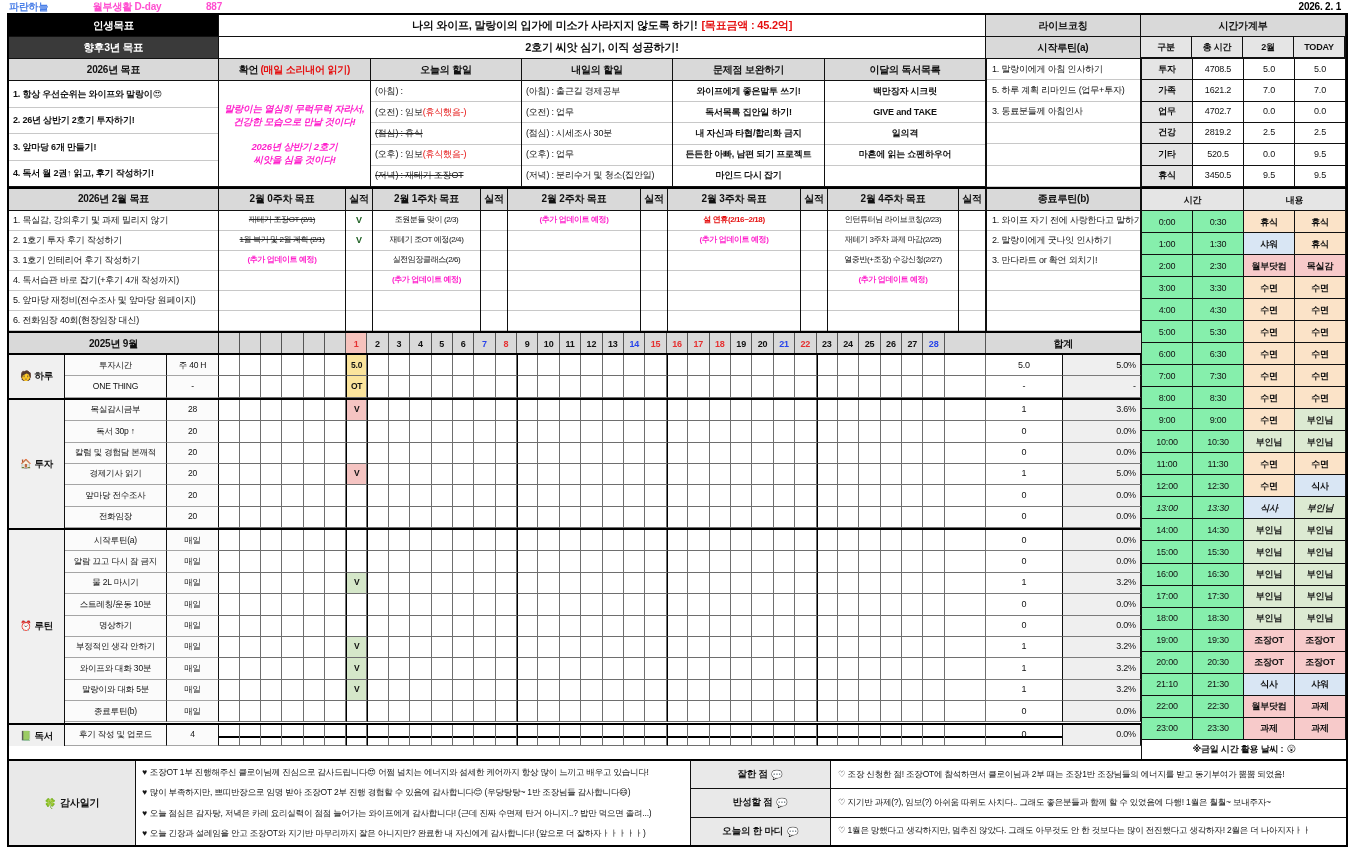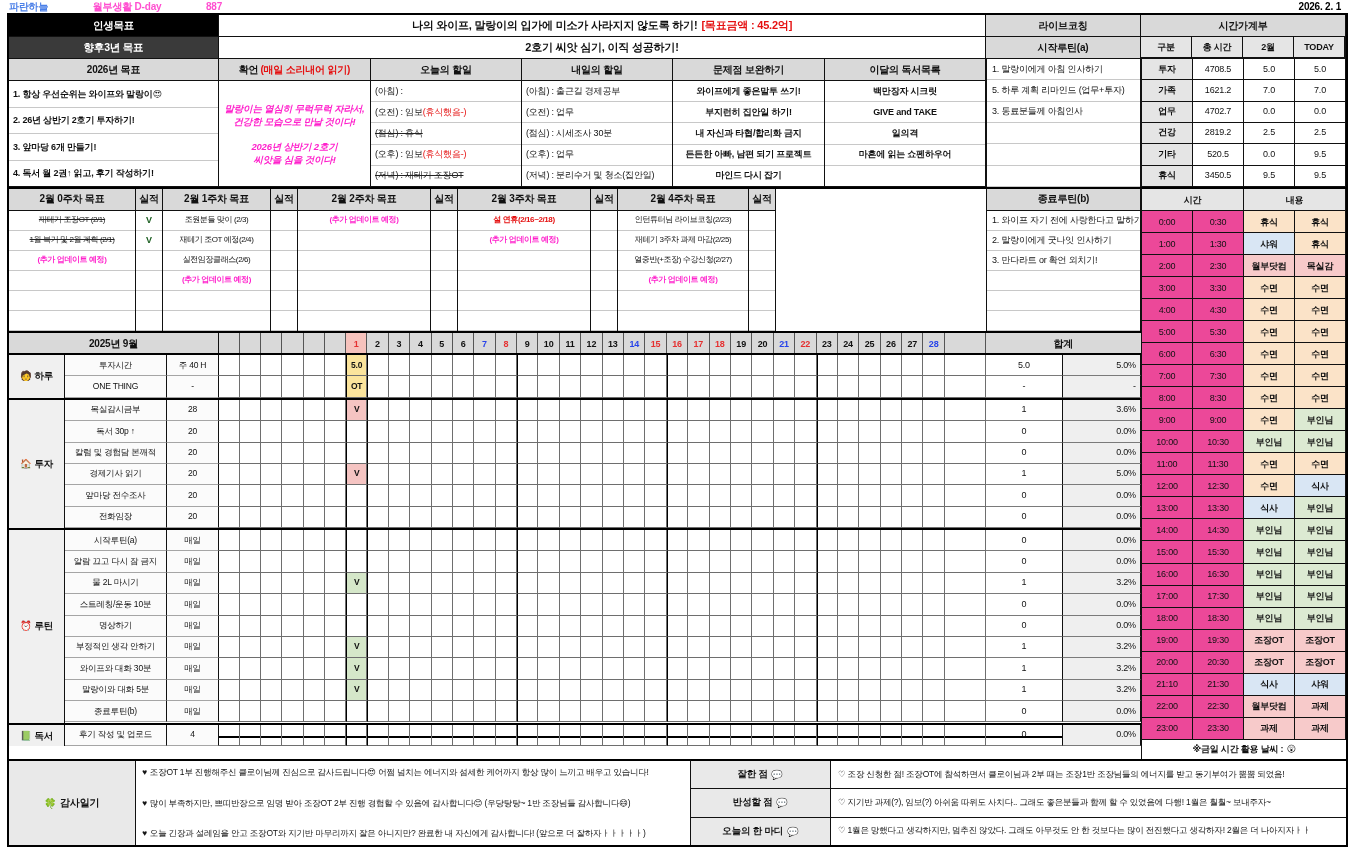--- a/index.html
+++ b/index.html
@@ -52,21 +52,21 @@
   .thl{border-left:1.5px solid #000}
   .bg-y{background:#fbe49c}
   .bg-p{background:#f5c4c2}
   .bg-g{background:#d5e7c9}
   .sumc{box-sizing:border-box;border-right:1px solid #111;border-bottom:1px solid #7a7a7a;display:flex;align-items:center;justify-content:center}
   .pctc{box-sizing:border-box;border-right:1px solid #111;border-bottom:1px solid #7a7a7a;background:#efefef;display:flex;align-items:center;justify-content:flex-end;padding-right:4px}
   .slot{box-sizing:border-box;border-bottom:1px solid #c8c8c8;padding-left:5px;display:flex;align-items:center;overflow:hidden;white-space:nowrap;font-size:9px}
   .trow{display:flex}
   .tcell{box-sizing:border-box;border-right:1px solid #111;border-bottom:1px solid #111;display:flex;align-items:center;justify-content:center;overflow:hidden}
   .hdrc{background:#e5e5e5;font-weight:bold}
-  .timec{background:#ec4899}
+  .timec{background:#86efac}
   .actc{font-weight:bold}
   #httable{border-left:1px solid #111;display:flex;flex-direction:column}
   #gstart,#gend{border-left:1px solid #111;border-right:1px solid #111;display:flex;flex-direction:column;background:#fff}
   #calrow{display:flex;border-top:2px solid #000}
   #track{border-bottom:2px solid #000}
   #gratitude{border-top:2px solid #000;border-right:1px solid #111;display:flex;background:#fff}
   .g-label{width:127px;box-sizing:border-box;border-right:1px solid #111;background:#e9e9e9;display:flex;align-items:center;justify-content:center;font-weight:bold;font-size:10px;gap:3px}
   #grat-body{flex:1;padding:4px 6px;display:flex;flex-direction:column;justify-content:space-between;overflow:hidden}
   .grat-ln{white-space:nowrap;overflow:hidden;font-size:8.5px;line-height:15px}
   .heart{margin-right:3px;color:#151515}
@@ -162,21 +162,21 @@
         </div>
       <div class="col" id="tomorrow-body" style="width:151px">
           <div class="ln" style="height: 21.2px; line-height: 21.2px;">(아침) : 출근길 경제공부</div>
           <div class="ln" style="height: 21.2px; line-height: 21.2px;">(오전) : 업무</div>
           <div class="ln" style="height: 21.2px; line-height: 21.2px;">(점심) : 시세조사 30분</div>
           <div class="ln" style="height: 21.2px; line-height: 21.2px;">(오후) : 업무</div>
           <div class="ln" style="height: 21.2px; line-height: 21.2px;">(저녁) : 분리수거 및 청소(집안일)</div>
         </div>
       <div class="col" id="problems-body" style="width:152px">
           <div class="ln ctr bold" style="height: 21.2px; line-height: 21.2px;">와이프에게 좋은말투 쓰기!</div>
-          <div class="ln ctr bold" style="height: 21.2px; line-height: 21.2px;">부지런히 집안일 하기!</div>
+          <div class="ln ctr bold" style="height: 21.2px; line-height: 21.2px;">독서목록 집안일 하기!</div>
           <div class="ln ctr bold" style="height: 21.2px; line-height: 21.2px;">내 자신과 타협/합리화 금지</div>
           <div class="ln ctr bold" style="height: 21.2px; line-height: 21.2px;">든든한 아빠, 남편 되기 프로젝트</div>
           <div class="ln ctr bold" style="height: 21.2px; line-height: 21.2px;">마인드 다시 잡기</div>
         </div>
       <div class="col" id="books-body" style="width:161px">
           <div class="ln ctr bold" style="height: 21.2px; line-height: 21.2px;">백만장자 시크릿</div>
           <div class="ln ctr bold" style="height: 21.2px; line-height: 21.2px;">GIVE and TAKE</div>
           <div class="ln ctr bold" style="height: 21.2px; line-height: 21.2px;">일의격</div>
           <div class="ln ctr bold" style="height: 21.2px; line-height: 21.2px;">마흔에 읽는 쇼펜하우어</div>
         </div>
@@ -222,20 +222,29 @@
           <div class="tcell" style="width: 51px; height: 21.3333px; line-height: 21.3333px;">9.5</div>
         </div>
         <div class="trow" style="height: 21.3333px; line-height: 21.3333px;">
           <div class="tcell hdrc" style="width: 51px; height: 21.3333px; line-height: 21.3333px;">휴식</div>
           <div class="tcell" style="width: 51px; height: 21.3333px; line-height: 21.3333px;">3450.5</div>
           <div class="tcell" style="width: 51px; height: 21.3333px; line-height: 21.3333px;">9.5</div>
           <div class="tcell" style="width: 51px; height: 21.3333px; line-height: 21.3333px;">9.5</div>
         </div>
       </div>
     <div class="abs" id="wband" style="left:0;top:172px;width:977px;height:144px;border-top:2px solid #000;display:flex">
+        <div class="wcol" style="width: 210px;">
+          <div class="cellh hdr" style="height: 22px; line-height: 22px;">2026년 2월 목표</div>
+          <div class="ln" style="height: 20.3333px; line-height: 20.3333px;">1. 목실감, 강의후기 및 과제 밀리지 않기</div>
+          <div class="ln" style="height: 20.3333px; line-height: 20.3333px;">2. 1호기 투자 후기 작성하기</div>
+          <div class="ln" style="height: 20.3333px; line-height: 20.3333px;">3. 1호기 인테리어 후기 작성하기</div>
+          <div class="ln" style="height: 20.3333px; line-height: 20.3333px;">4. 독서습관 바로 잡기(+후기 4개 작성까지)</div>
+          <div class="ln" style="height: 20.3333px; line-height: 20.3333px;">5. 앞마당 재정비(전수조사 및 앞마당 원페이지)</div>
+          <div class="ln" style="height: 20.3333px; line-height: 20.3333px;">6. 전화임장 40회(현장임장 대신)</div>
+        </div>
         <div class="wcol" style="width: 127px;">
           <div class="cellh hdr" style="height: 22px; line-height: 22px;">2월 0주차 목표</div>
           <div class="ln ctr wk st-k" style="height: 20.3333px; line-height: 20.3333px;">재테기 조장OT (2/1)</div>
           <div class="ln ctr wk st-k" style="height: 20.3333px; line-height: 20.3333px;">1월 복기 및 2월 계획 (2/1)</div>
           <div class="ln ctr wk st-p" style="height: 20.3333px; line-height: 20.3333px;">(추가 업데이트 예정)</div>
           <div class="ln ctr wk " style="height: 20.3333px; line-height: 20.3333px;"></div>
           <div class="ln ctr wk " style="height: 20.3333px; line-height: 20.3333px;"></div>
           <div class="ln ctr wk " style="height: 20.3333px; line-height: 20.3333px;"></div>
         </div>
         <div class="wcol" style="width: 27px;">
@@ -405,21 +414,21 @@
           <div class="tcell timec" style="width: 51px; height: 22.0417px; line-height: 22.0417px;">11:30</div>
           <div class="tcell actc" style="width: 51px; height: 22.0417px; line-height: 22.0417px; background: rgb(251, 227, 200);">수면</div>
           <div class="tcell actc" style="width: 51px; height: 22.0417px; line-height: 22.0417px; background: rgb(251, 227, 200);">수면</div>
         </div>
         <div class="trow" style="height: 22.0417px; line-height: 22.0417px;">
           <div class="tcell timec" style="width: 51px; height: 22.0417px; line-height: 22.0417px;">12:00</div>
           <div class="tcell timec" style="width: 51px; height: 22.0417px; line-height: 22.0417px;">12:30</div>
           <div class="tcell actc" style="width: 51px; height: 22.0417px; line-height: 22.0417px; background: rgb(251, 227, 200);">수면</div>
           <div class="tcell actc" style="width: 51px; height: 22.0417px; line-height: 22.0417px; background: rgb(217, 230, 244);">식사</div>
         </div>
-        <div class="trow" style="height: 22.0417px; line-height: 22.0417px;">
+        <div class="trow" style="height: 22.0417px; line-height: 22.0417px; font-style: italic;">
           <div class="tcell timec" style="width: 51px; height: 22.0417px; line-height: 22.0417px;">13:00</div>
           <div class="tcell timec" style="width: 51px; height: 22.0417px; line-height: 22.0417px;">13:30</div>
           <div class="tcell actc" style="width: 51px; height: 22.0417px; line-height: 22.0417px; background: rgb(217, 230, 244);">식사</div>
           <div class="tcell actc" style="width: 51px; height: 22.0417px; line-height: 22.0417px; background: rgb(220, 234, 210);">부인님</div>
         </div>
         <div class="trow" style="height: 22.0417px; line-height: 22.0417px;">
           <div class="tcell timec" style="width: 51px; height: 22.0417px; line-height: 22.0417px;">14:00</div>
           <div class="tcell timec" style="width: 51px; height: 22.0417px; line-height: 22.0417px;">14:30</div>
           <div class="tcell actc" style="width: 51px; height: 22.0417px; line-height: 22.0417px; background: rgb(220, 234, 210);">부인님</div>
           <div class="tcell actc" style="width: 51px; height: 22.0417px; line-height: 22.0417px; background: rgb(220, 234, 210);">부인님</div>
@@ -1296,20 +1305,21 @@
       </div>
 
     <div class="abs" id="gratitude" style="left:0;top:744px;width:682px;height:86px">
       <div class="g-label">
         <span>🍀</span>
         <span>감사일기</span>
       </div>
       <div id="grat-body">
           <div class="grat-ln"><span class="heart">♥</span>조장OT 1부 진행해주신 클로이님께 진심으로 감사드립니다😍 어쩜 넘치는 에너지와 섬세한 케어까지 항상 많이 느끼고 배우고 있습니다!</div>
           <div class="grat-ln"><span class="heart">♥</span>많이 부족하지만, 쁘띠반장으로 임명 받아 조장OT 2부 진행 경험할 수 있음에 감사합니다😊 (우당탕탕~ 1반 조장님들 감사합니다😄)</div>
+          <div class="grat-ln"><span class="heart">♥</span>오늘 점심은 감자탕, 저녁은 카레 요리실력이 점점 늘어가는 와이프에게 감사합니다! (근데 진짜 수면제 탄거 아니지..? 밥만 먹으면 졸려...)</div>
           <div class="grat-ln"><span class="heart">♥</span>오늘 긴장과 설레임을 안고 조장OT와 지기반 마무리까지 잘은 아니지만? 완료한 내 자신에게 감사합니다! (앞으로 더 잘하자ㅏㅏㅏㅏㅏ)</div>
         </div>
     </div>
     <div class="abs" id="review" style="left:682px;top:744px;width:655px;height:86px">
         <div class="rev-row">
           <div class="rev-label">
             <span>잘한 점</span>
             <span>💬</span>
           </div>
           <div class="rev-text">♡ 조장 신청한 점! 조장OT에 참석하면서 클로이님과 2부 때는 조장1반 조장님들의 에너지를 받고 동기부여가 뿜뿜 되었음!</div>

